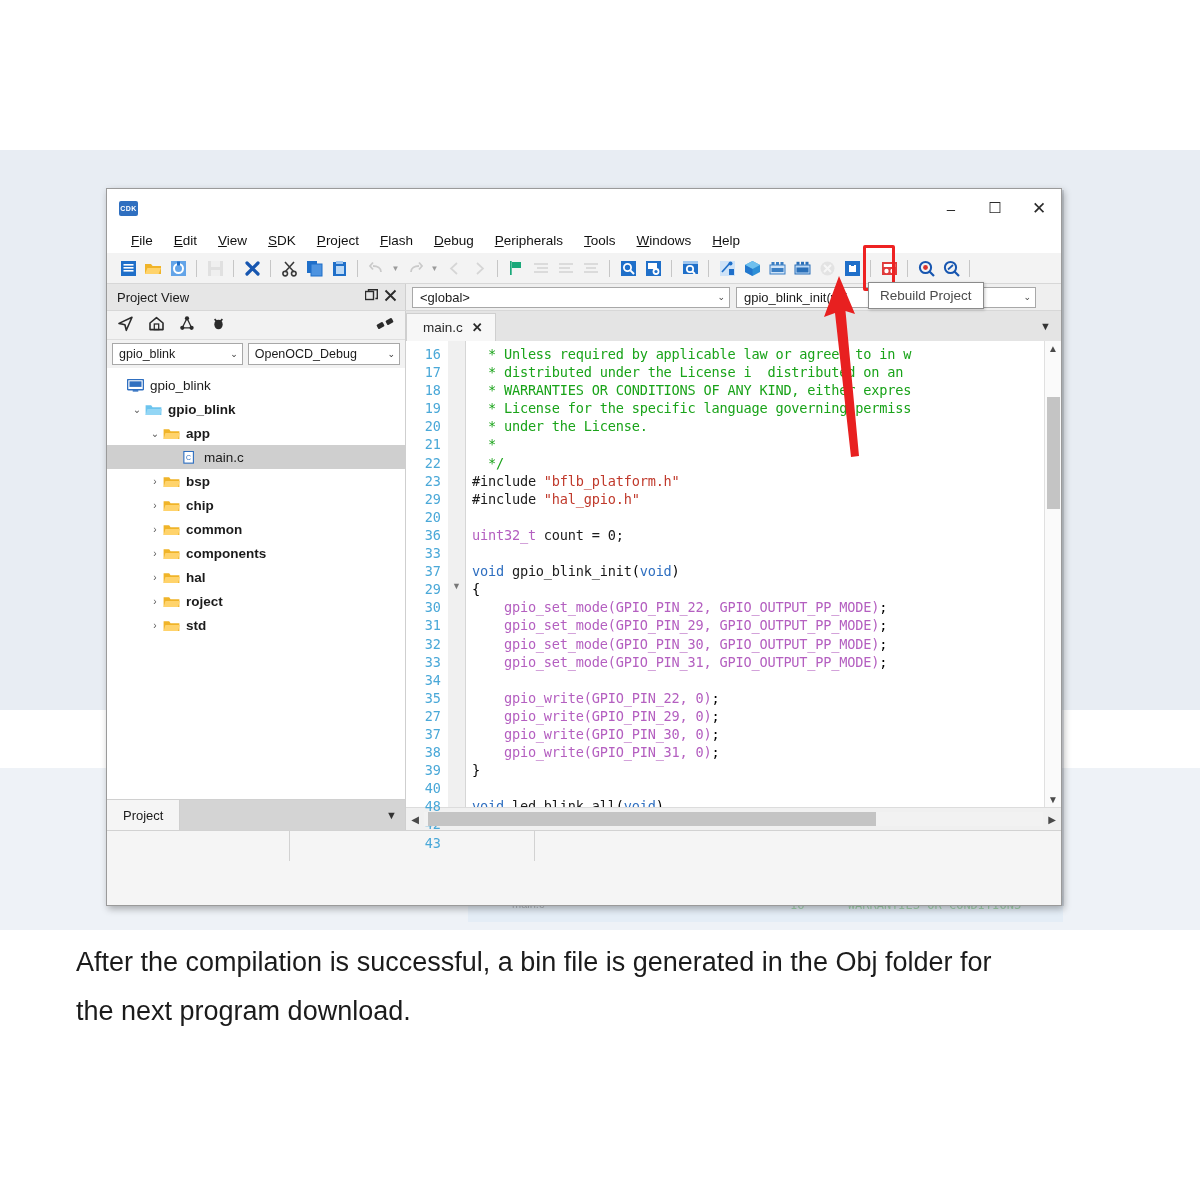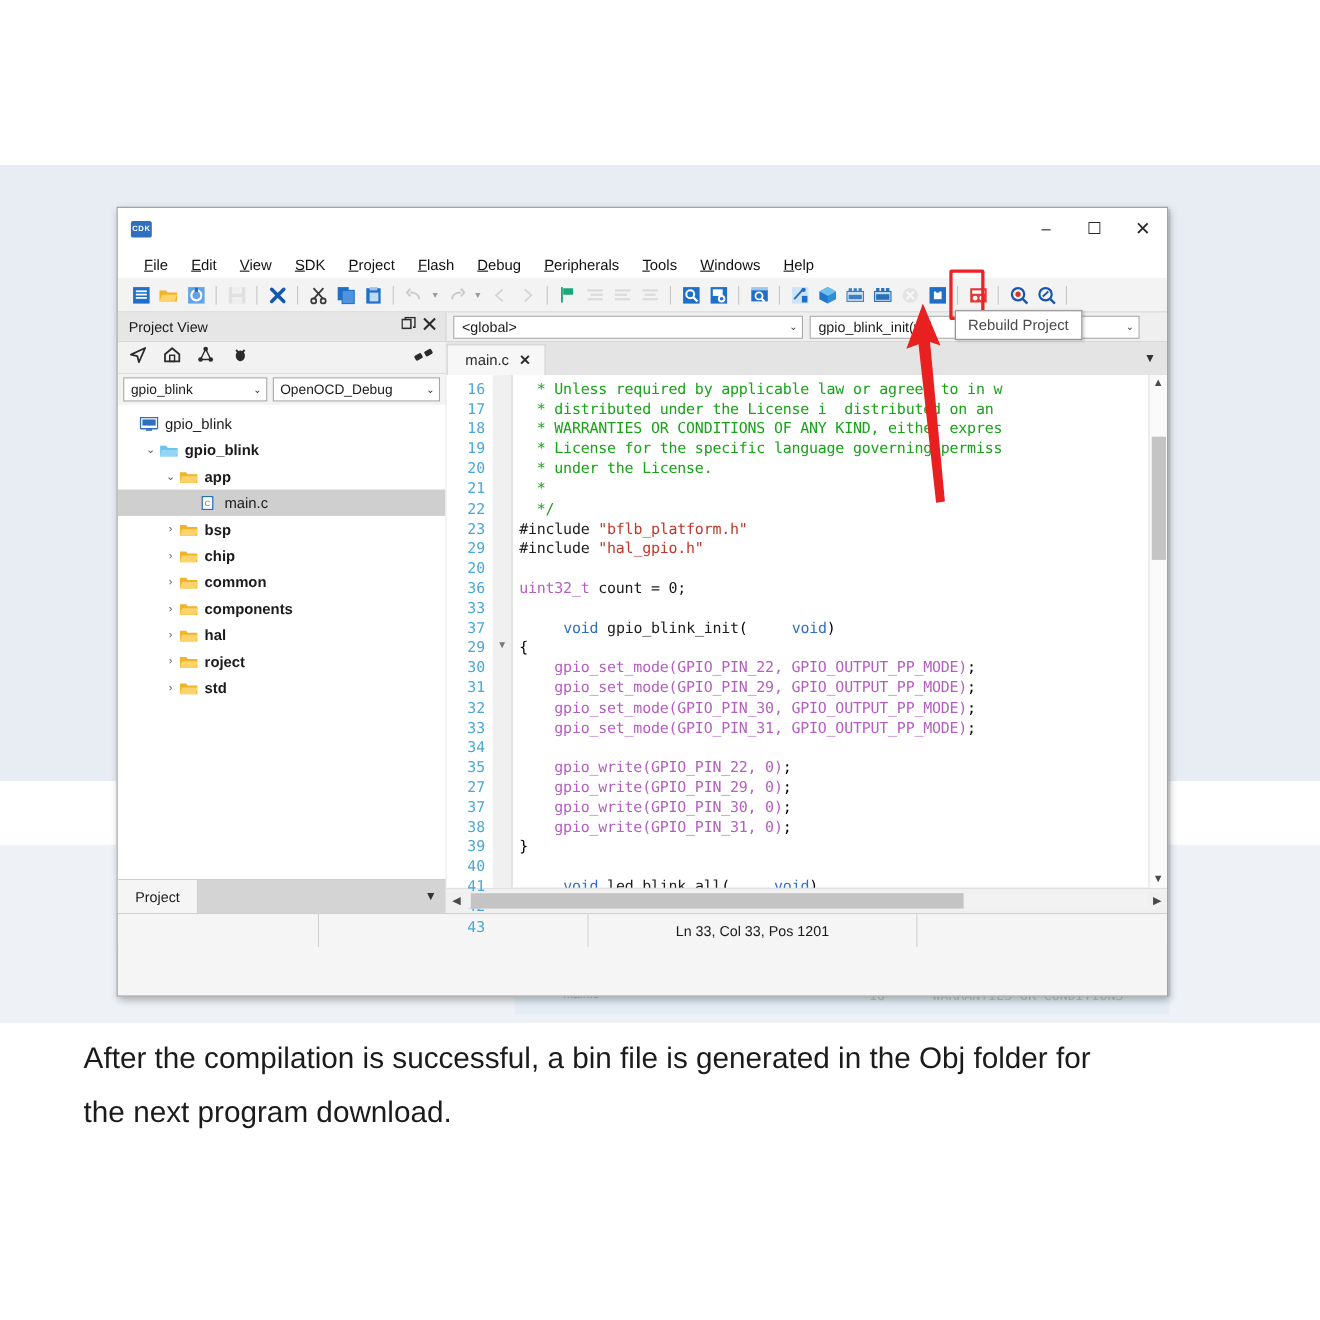--- a/index.html
+++ b/index.html
@@ -120,21 +120,21 @@
   .foldcol{width:17px;background:#f0f0f0;border-right:1px solid #d6d6d6;flex:0 0 auto;
            padding-top:4px;position:relative;}
   .fold{position:absolute;left:4px;font-size:9px;color:#777;}
   .code{flex:1;padding:4px 0 0 6px;font-family:"DejaVu Sans Mono", monospace;
         font-size:13.6px;white-space:pre;overflow:hidden;min-width:0;
         letter-spacing:-.2px;}
   .code div{height:18.1px;line-height:18.1px;}
   .c-cmt{color:#19a319;}
   .c-pre{color:#1b1b1b;}
   .c-str{color:#c0392b;}
-  .c-kw{color:#2f6fc0;margin-left:40px;}
+  .c-kw{color:#2f6fc0;}
   .c-fn{color:#1b1b1b;}
   .c-mac{color:#b45fc0;}
   .c-pl{color:#1b1b1b;}
 
   .vscroll{width:17px;background:#fafafa;border-left:1px solid #e0e0e0;flex:0 0 auto;
            display:flex;flex-direction:column;align-items:center;
            justify-content:space-between;padding:2px 0;box-sizing:border-box;position:relative;}
   .vsarrow{font-size:10px;color:#4a4a4a;}
   .vthumb{position:absolute;left:2px;width:13px;top:56px;height:112px;background:#c4c4c4;}
 
@@ -637,21 +637,21 @@
             <div>31</div>
             <div>32</div>
             <div>33</div>
             <div>34</div>
             <div>35</div>
             <div>27</div>
             <div>37</div>
             <div>38</div>
             <div>39</div>
             <div>40</div>
-            <div>41</div>
+            <div>48</div>
             <div>42</div>
             <div>43</div>
           </div>
         <div class="foldcol">
           <span class="fold" style="top:240px;">▼</span>
           <span class="fold" style="top:475px;">▼</span>
         </div>
         <div class="code" id="code"><div>  <span class="c-cmt">* Unless required by applicable law or agreed to in w</span></div><div>  <span class="c-cmt">* distributed under the License i  distributed on an</span></div><div>  <span class="c-cmt">* WARRANTIES OR CONDITIONS OF ANY KIND, either expres</span></div><div>  <span class="c-cmt">* License for the specific language governing permiss</span></div><div>  <span class="c-cmt">* under the License.</span></div><div>  <span class="c-cmt">*</span></div><div>  <span class="c-cmt">*/</span></div><div><span class="c-pre">#include</span> <span class="c-str">"bflb_platform.h"</span></div><div><span class="c-pre">#include</span> <span class="c-str">"hal_gpio.h"</span></div><div>&nbsp;</div><div><span class="c-mac">uint32_t</span> <span class="c-pl">count = 0;</span></div><div>&nbsp;</div><div><span class="c-kw">void</span> <span class="c-fn">gpio_blink_init</span>(<span class="c-kw">void</span>)</div><div>{</div><div>    <span class="c-mac">gpio_set_mode(GPIO_PIN_22, GPIO_OUTPUT_PP_MODE)</span>;</div><div>    <span class="c-mac">gpio_set_mode(GPIO_PIN_29, GPIO_OUTPUT_PP_MODE)</span>;</div><div>    <span class="c-mac">gpio_set_mode(GPIO_PIN_30, GPIO_OUTPUT_PP_MODE)</span>;</div><div>    <span class="c-mac">gpio_set_mode(GPIO_PIN_31, GPIO_OUTPUT_PP_MODE)</span>;</div><div>&nbsp;</div><div>    <span class="c-mac">gpio_write(GPIO_PIN_22, 0)</span>;</div><div>    <span class="c-mac">gpio_write(GPIO_PIN_29, 0)</span>;</div><div>    <span class="c-mac">gpio_write(GPIO_PIN_30, 0)</span>;</div><div>    <span class="c-mac">gpio_write(GPIO_PIN_31, 0)</span>;</div><div>}</div><div>&nbsp;</div><div><span class="c-kw">void</span> <span class="c-fn">led_blink_all</span>(<span class="c-kw">void</span>)</div></div>
         <div class="vscroll">
           <span class="vsarrow">▲</span>
@@ -666,21 +666,20 @@
           <div class="hthumb"></div>
         </div>
         <span class="hsa">▶</span>
       </div>
     </div>
   </div>
 
   <div class="statusbar">
     <div class="sb" style="width:183px;"></div>
     <div class="sb" style="width:245px;"></div>
-    <div class="sb" style="width:299px;">Ln 33, Col 33, Pos 1201</div>
     <div class="sb" style="flex:1;border-right:none;"></div>
   </div>
 </div>
 
 <div id="tooltip">Rebuild Project</div>
 
 <svg id="redarrow" viewBox="0 0 90 190">
   <path d="M44 6 L60 44 L50.5 41 L64 186 L56 187 L40 43 L29 47 Z" fill="#e82020"></path>
 </svg>
 

